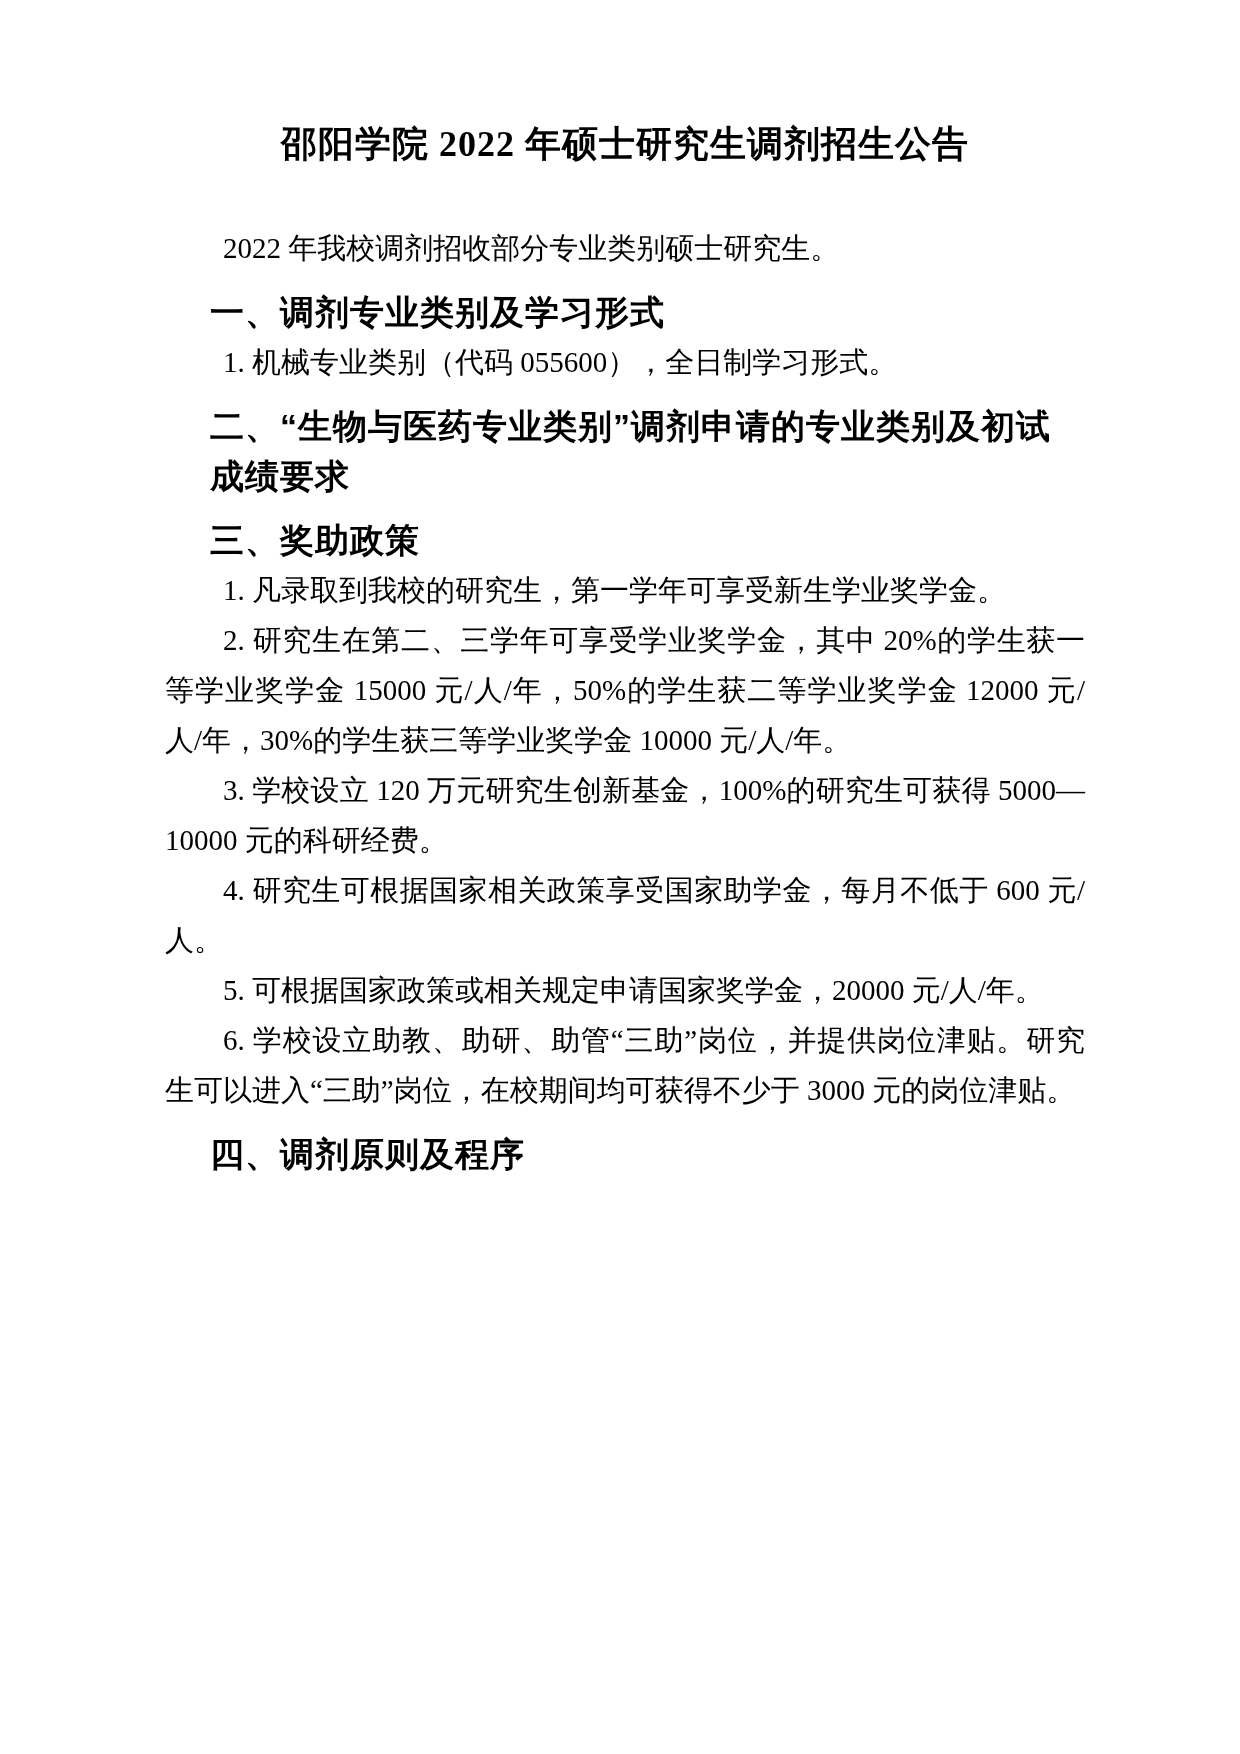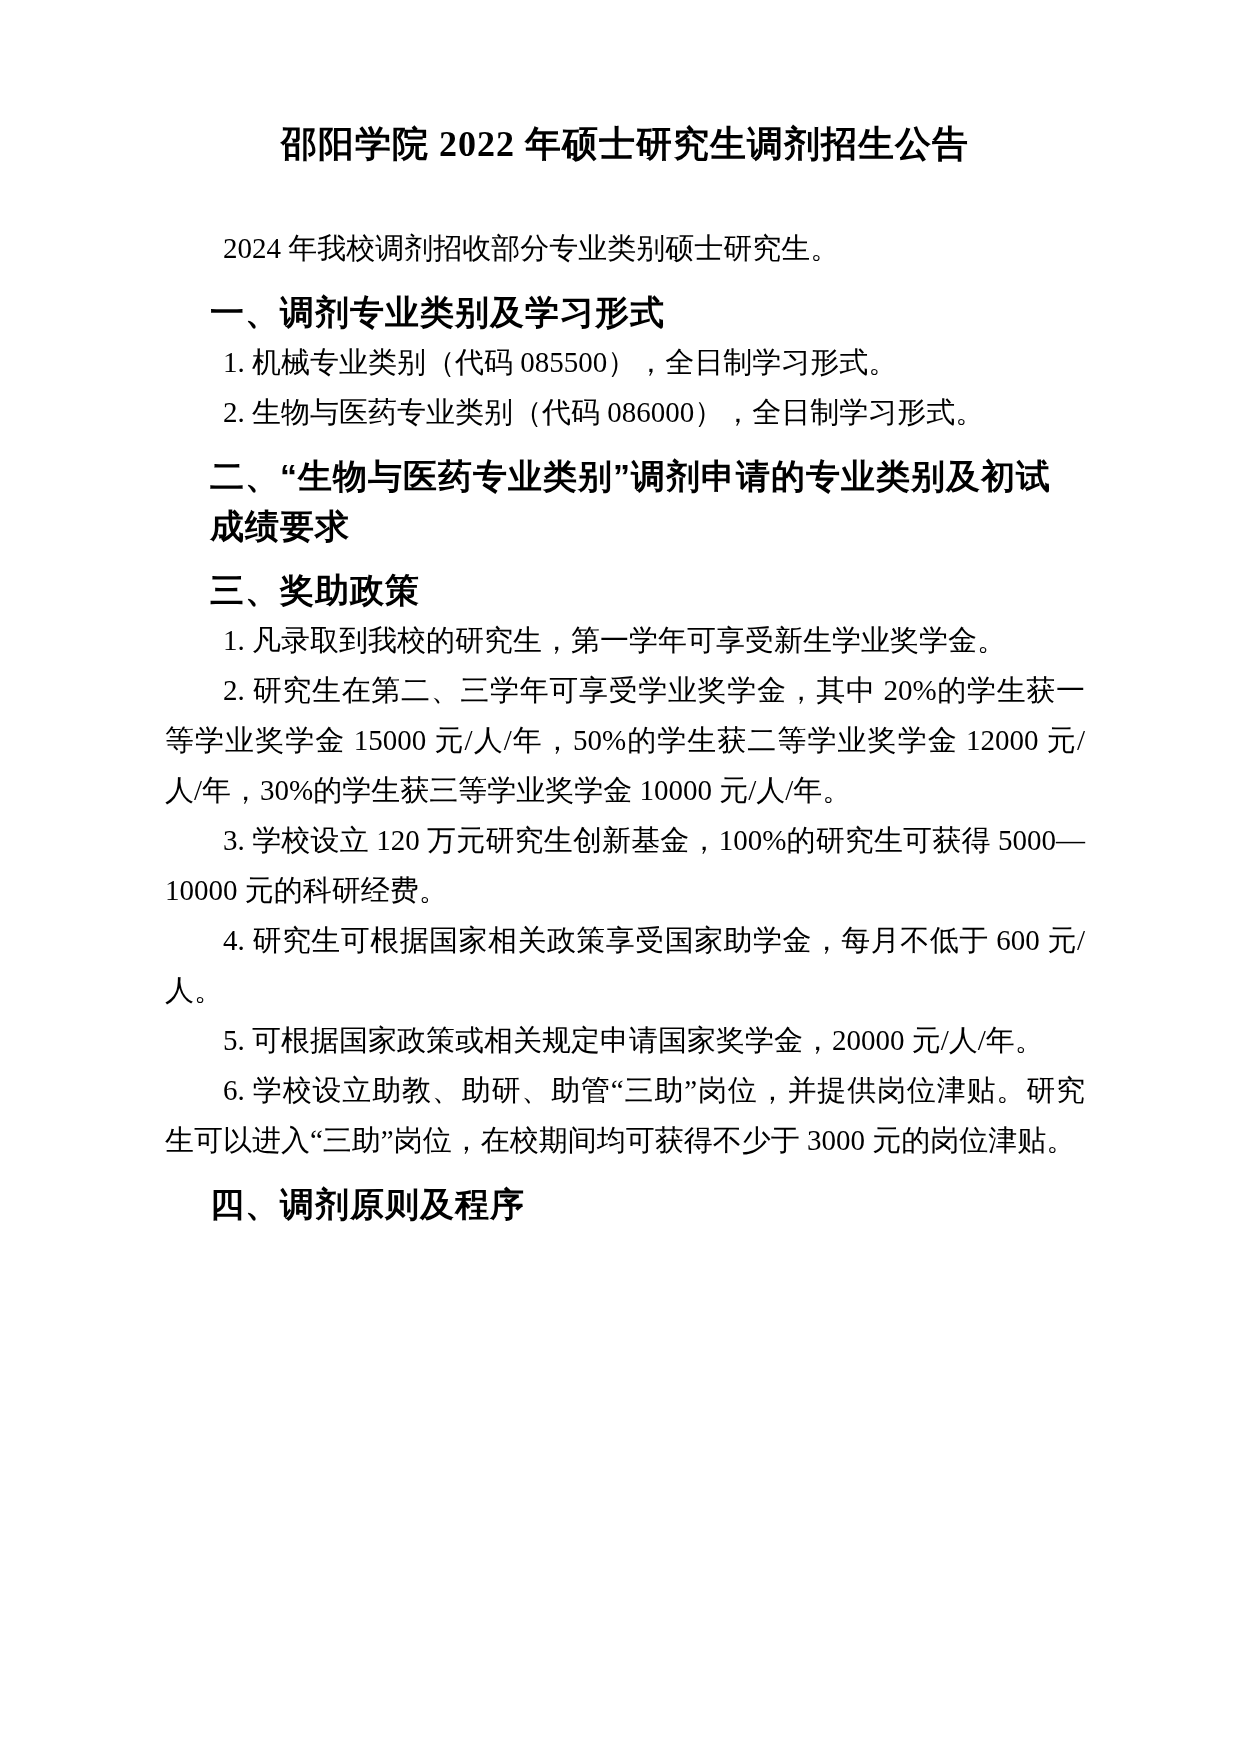--- a/index.html
+++ b/index.html
@@ -47,25 +47,24 @@
     word-break: break-all;
   }
 </style>
 </head>
 <body>
 
 <div class="page">
 
   <h1 class="doc-title">邵阳学院 2022 年硕士研究生调剂招生公告</h1>
 
-  <p class="body-para">2024 年我校调剂招收部分专业类别硕士研究生。</p>
+  <p class="body-para">2022 年我校调剂招收部分专业类别硕士研究生。</p>
 
   <h2 class="sec-heading">一、调剂专业类别及学习形式</h2>
-  <p class="body-para">1. 机械专业类别（代码 085500），全日制学习形式。</p>
-  <p class="body-para">2. 生物与医药专业类别（代码 086000），全日制学习形式。</p>
+  <p class="body-para">1. 机械专业类别（代码 055600），全日制学习形式。</p>
 
   <h2 class="sec-heading">二、“生物与医药专业类别”调剂申请的专业类别及初试成绩要求</h2>
 
   <h2 class="sec-heading">三、奖助政策</h2>
   <p class="body-para">1. 凡录取到我校的研究生，第一学年可享受新生学业奖学金。</p>
   <p class="body-para">2. 研究生在第二、三学年可享受学业奖学金，其中 20%的学生获一等学业奖学金 15000 元/人/年，50%的学生获二等学业奖学金 12000 元/人/年，30%的学生获三等学业奖学金 10000 元/人/年。</p>
   <p class="body-para">3. 学校设立 120 万元研究生创新基金，100%的研究生可获得 5000—10000 元的科研经费。</p>
   <p class="body-para">4. 研究生可根据国家相关政策享受国家助学金，每月不低于 600 元/人。</p>
   <p class="body-para">5. 可根据国家政策或相关规定申请国家奖学金，20000 元/人/年。</p>
   <p class="body-para">6. 学校设立助教、助研、助管“三助”岗位，并提供岗位津贴。研究生可以进入“三助”岗位，在校期间均可获得不少于 3000 元的岗位津贴。</p>

